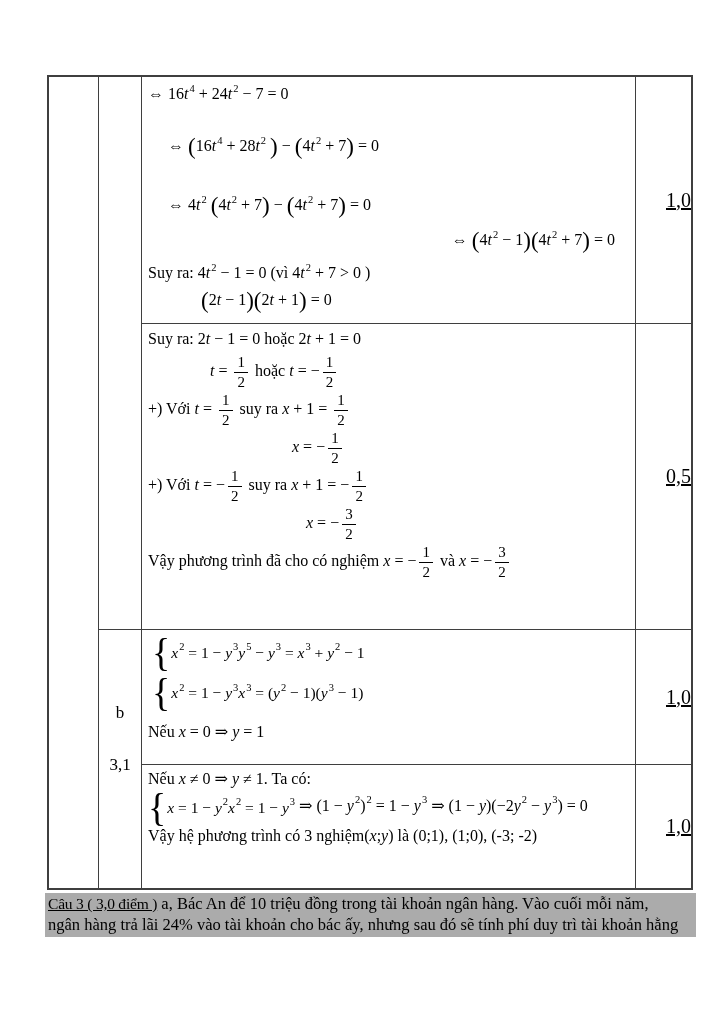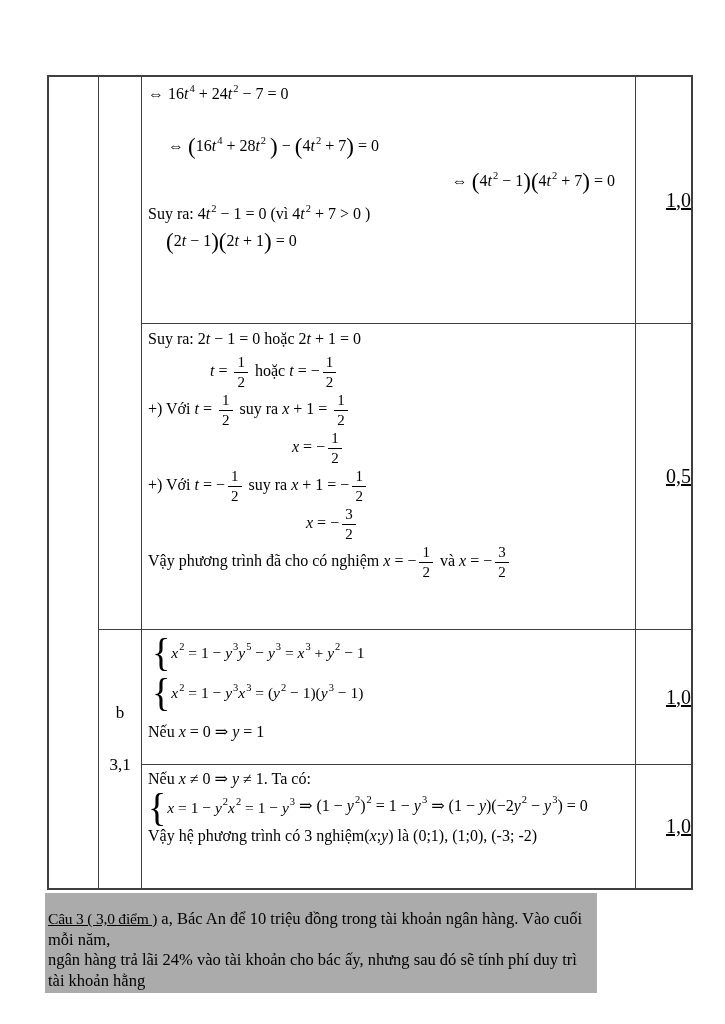--- a/index.html
+++ b/index.html
@@ -27,43 +27,44 @@
   .fr{display:inline-block;vertical-align:middle;text-align:center;font-size:15px;line-height:1.1;margin:0 3px;}
   .nu{display:block;border-bottom:1px solid #000;padding:0 3px 1px;}
   .de{display:block;padding-top:1px;}
   .bp{font-size:23px;font-weight:300;line-height:1;vertical-align:-3px;}
   .cs{display:inline-flex;align-items:center;vertical-align:middle;}
   .brace{font-size:38px;font-weight:300;line-height:0.9;transform:scaleY(1.05);margin-right:1px;}
   .bk{width:7px;align-self:stretch;border-left:1.6px solid #000;border-top:1.6px solid #000;
       border-bottom:1.6px solid #000;margin-right:3px;}
   .st{display:inline-flex;flex-direction:row;justify-content:center;line-height:19px;font-size:15.5px;}
   
-  #footer{position:absolute;left:45px;top:893px;width:552px;box-sizing:border-box;
-          background:var(--hl,#ababab);padding:16px 3px 2px;font-size:16.5px;line-height:20.5px;}
+  #footer{position:absolute;left:45px;top:893px;width:651px;box-sizing:border-box;
+          background:var(--hl,#ababab);padding:1px 3px 2px;font-size:16.5px;line-height:20.5px;}
   .flabel{text-decoration:underline;font-size:15.5px;letter-spacing:-0.2px;}
 </style>
 </head>
 <body>
 
 <div id="canvas">
 
   <div id="tbl">
     <div class="cell c1 br-r"></div>
     <div class="cell c2a br-r br-b"></div>
     <div class="cell c2b br-r">
       <span>b</span>
       <span>3,1</span>
     </div>
 
     <div class="cell sol0 br-r br-b">
         <div class="ln" style="margin-top: 6px; margin-left: 6px;"><span>⇔ 16<i>t</i><sup>4</sup> + 24<i>t</i><sup>2</sup> − 7 = 0</span></div>
         <div class="ln" style="margin-top: 30px; margin-left: 26px;"><span>⇔ <span class="bp">(</span>16<i>t</i><sup>4</sup> + 28<i>t</i><sup>2</sup> <span class="bp">)</span> − <span class="bp">(</span>4<i>t</i><sup>2</sup> + 7<span class="bp">)</span> = 0</span></div>
+        <div class="ln" style="margin-top: 36px; margin-left: 26px;"><span>⇔ 4<i>t</i><sup>2</sup> <span class="bp">(</span>4<i>t</i><sup>2</sup> + 7<span class="bp">)</span> − <span class="bp">(</span>4<i>t</i><sup>2</sup> + 7<span class="bp">)</span> = 0</span></div>
         <div class="ln" style="margin-top: 12px; margin-right: 20px; text-align: right;"><span>⇔ <span class="bp">(</span>4<i>t</i><sup>2</sup> − 1<span class="bp">)</span><span class="bp">(</span>4<i>t</i><sup>2</sup> + 7<span class="bp">)</span> = 0</span></div>
         <div class="ln" style="margin-top: 10px; margin-left: 6px;"><span>Suy ra: 4<i>t</i><sup>2</sup> − 1 = 0 (vì 4<i>t</i><sup>2</sup> + 7 &gt; 0 )</span></div>
-        <div class="ln" style="margin-top: 5px; margin-left: 24px;"><span><span class="bp">(</span>2<i>t</i> − 1<span class="bp">)</span><span class="bp">(</span>2<i>t</i> + 1<span class="bp">)</span> = 0</span></div>
+        <div class="ln" style="margin-top: 5px; margin-left: 59px;"><span><span class="bp">(</span>2<i>t</i> − 1<span class="bp">)</span><span class="bp">(</span>2<i>t</i> + 1<span class="bp">)</span> = 0</span></div>
       </div>
     <div class="cell sol1 br-r br-b">
         <div class="ln" style="margin-top: 4px; margin-left: 6px;"><span>Suy ra: 2<i>t</i> − 1 = 0 hoặc 2<i>t</i> + 1 = 0</span></div>
         <div class="ln" style="margin-top: 4px; margin-left: 68px;"><span><i>t</i> = <span class="fr"><span class="nu">1</span><span class="de">2</span></span> hoặc <i>t</i> = −<span class="fr"><span class="nu">1</span><span class="de">2</span></span></span></div>
         <div class="ln" style="margin-top: 2px; margin-left: 6px;"><span>+) Với <i>t</i> = <span class="fr"><span class="nu">1</span><span class="de">2</span></span> suy ra <i>x</i> + 1 = <span class="fr"><span class="nu">1</span><span class="de">2</span></span></span></div>
         <div class="ln" style="margin-top: 2px; margin-left: 150px;"><span><i>x</i> = −<span class="fr"><span class="nu">1</span><span class="de">2</span></span></span></div>
         <div class="ln" style="margin-top: 2px; margin-left: 6px;"><span>+) Với <i>t</i> = −<span class="fr"><span class="nu">1</span><span class="de">2</span></span> suy ra <i>x</i> + 1 = −<span class="fr"><span class="nu">1</span><span class="de">2</span></span></span></div>
         <div class="ln" style="margin-top: 2px; margin-left: 164px;"><span><i>x</i> = −<span class="fr"><span class="nu">3</span><span class="de">2</span></span></span></div>
         <div class="ln" style="margin-top: 2px; margin-left: 6px;"><span>Vậy phương trình đã cho có nghiệm <i>x</i> = −<span class="fr"><span class="nu">1</span><span class="de">2</span></span> và <i>x</i> = −<span class="fr"><span class="nu">3</span><span class="de">2</span></span></span></div>
       </div>

